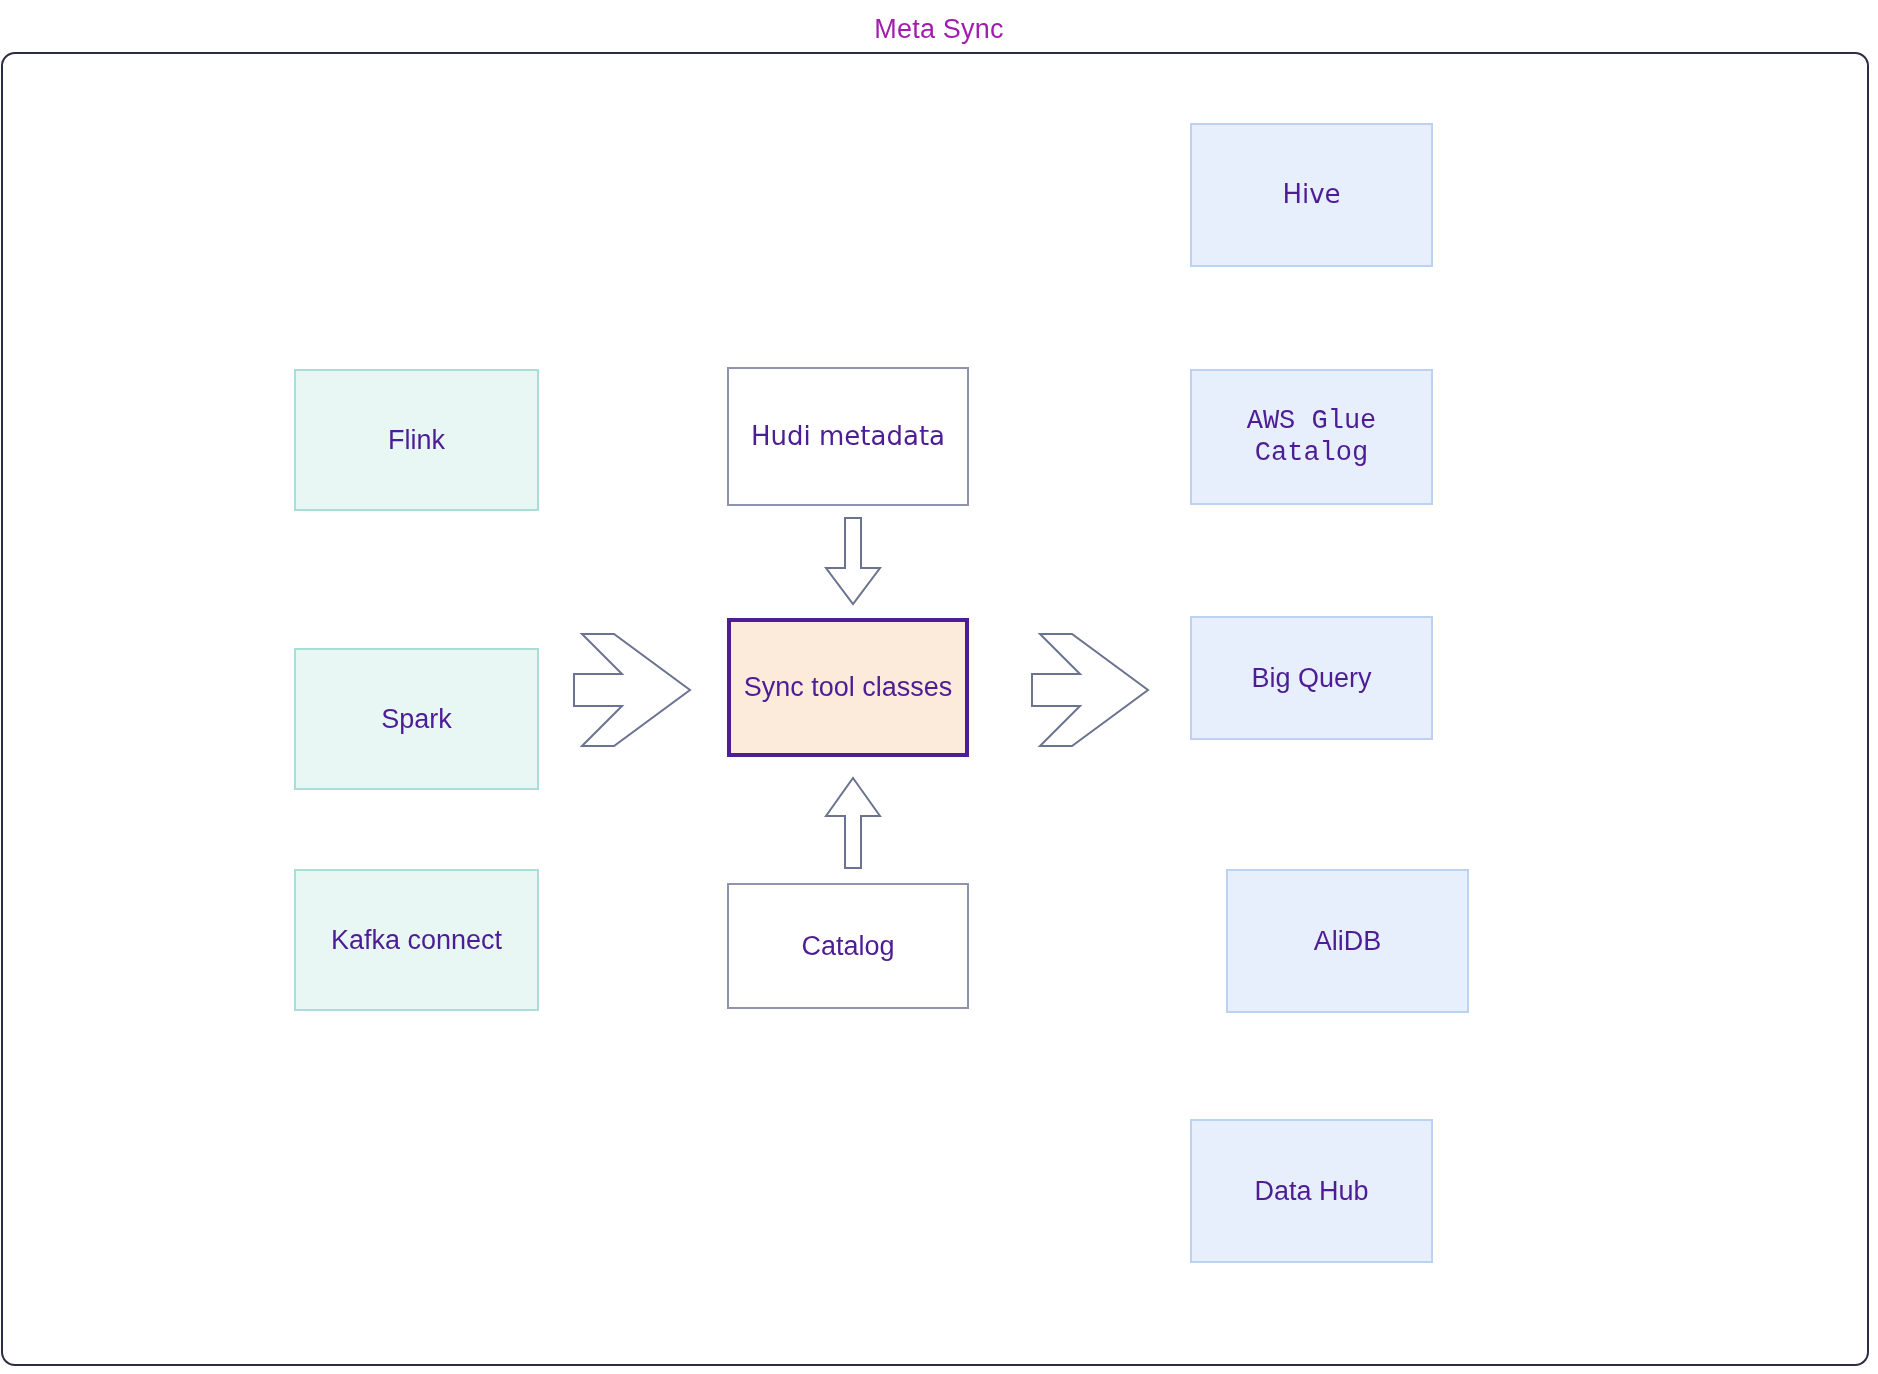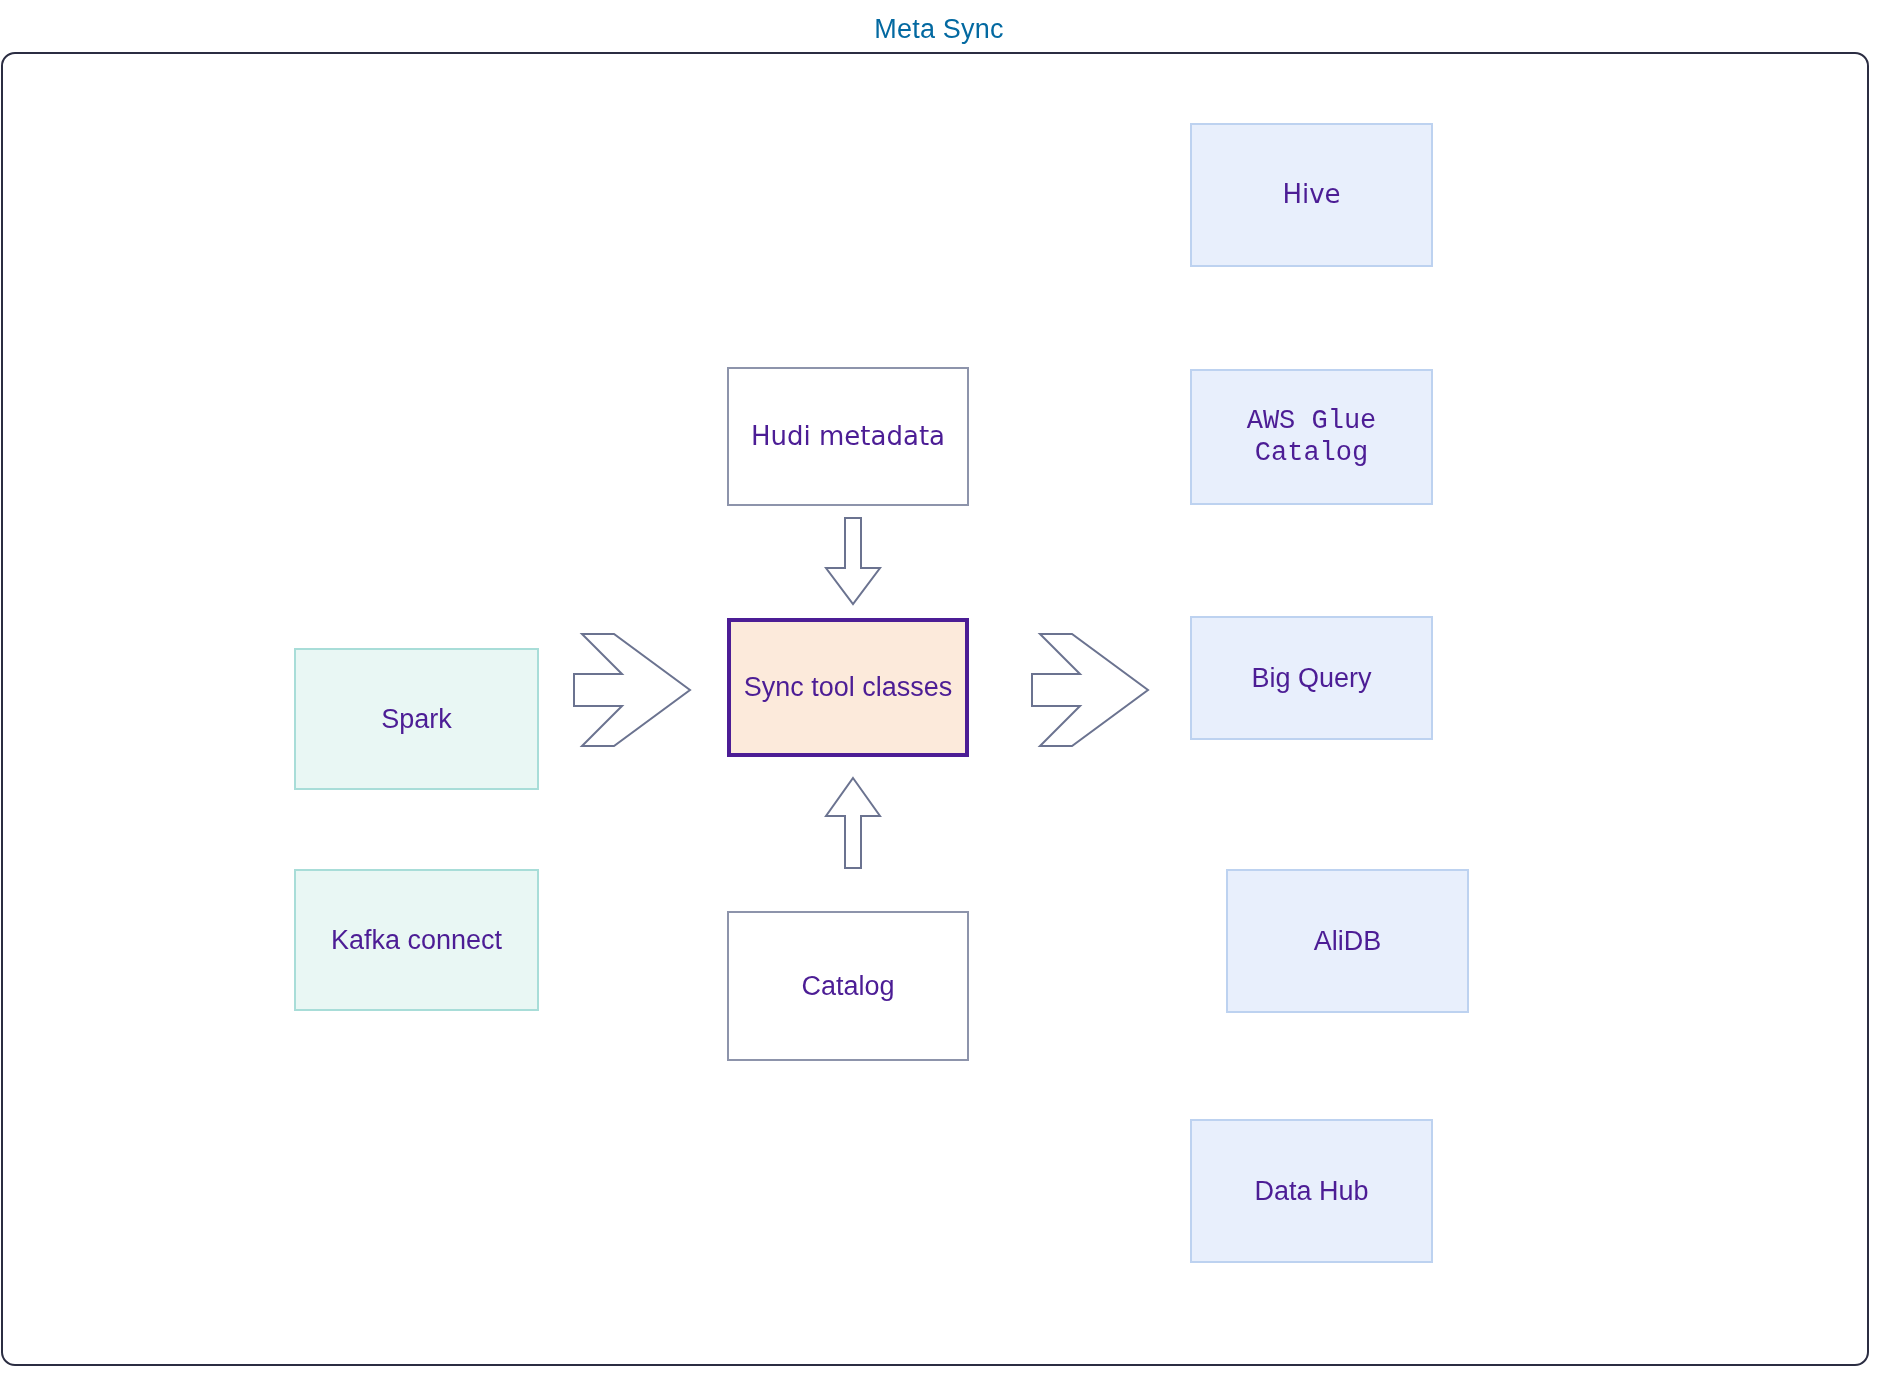--- a/index.html
+++ b/index.html
@@ -33,21 +33,21 @@
     background: transparent;
   }
 
   #diagram-title {
     position: absolute;
     left: 0;
     top: 14px;
     width: 1878px;
     text-align: center;
     font-size: 27px;
-    color: #0369a1;
+    color: #a21caf;
     font-family: "Liberation Sans", sans-serif;
     letter-spacing: 0.2px;
   }
 
   .node {
     position: absolute;
     box-sizing: border-box;
     display: flex;
     align-items: center;
     justify-content: center;
@@ -94,38 +94,41 @@
 </style>
 </head>
 <body>
 
 <div id="canvas">
 
   <div id="diagram-title">Meta Sync</div>
 
   <div id="frame"></div>
 
+  <div class="node source" style="left:294px; top:369px; width:245px; height:142px;">
+    <span>Flink</span>
+  </div>
 
   <div class="node source" style="left:294px; top:648px; width:245px; height:142px;">
     <span>Spark</span>
   </div>
 
   <div class="node source" style="left:294px; top:869px; width:245px; height:142px;">
     <span>Kafka connect</span>
   </div>
 
   <div class="node plain font-b" style="left:727px; top:367px; width:242px; height:139px;">
     <span>Hudi metadata</span>
   </div>
 
   <div class="node center" style="left:727px; top:618px; width:242px; height:139px;">
     <span>Sync tool classes</span>
   </div>
 
-  <div class="node plain" style="left:727px; top:883px; width:242px; height:150px;margin-top:28px;">
+  <div class="node plain" style="left:727px; top:883px; width:242px; height:126px;">
     <span>Catalog</span>
   </div>
 
   <div class="node target font-b" style="left:1190px; top:123px; width:243px; height:144px;">
     <span>Hive</span>
   </div>
 
   <div class="node target" style="left:1190px; top:369px; width:243px; height:136px;font-family:Liberation Mono, monospace;">
     <span>AWS Glue Catalog</span>
   </div>

